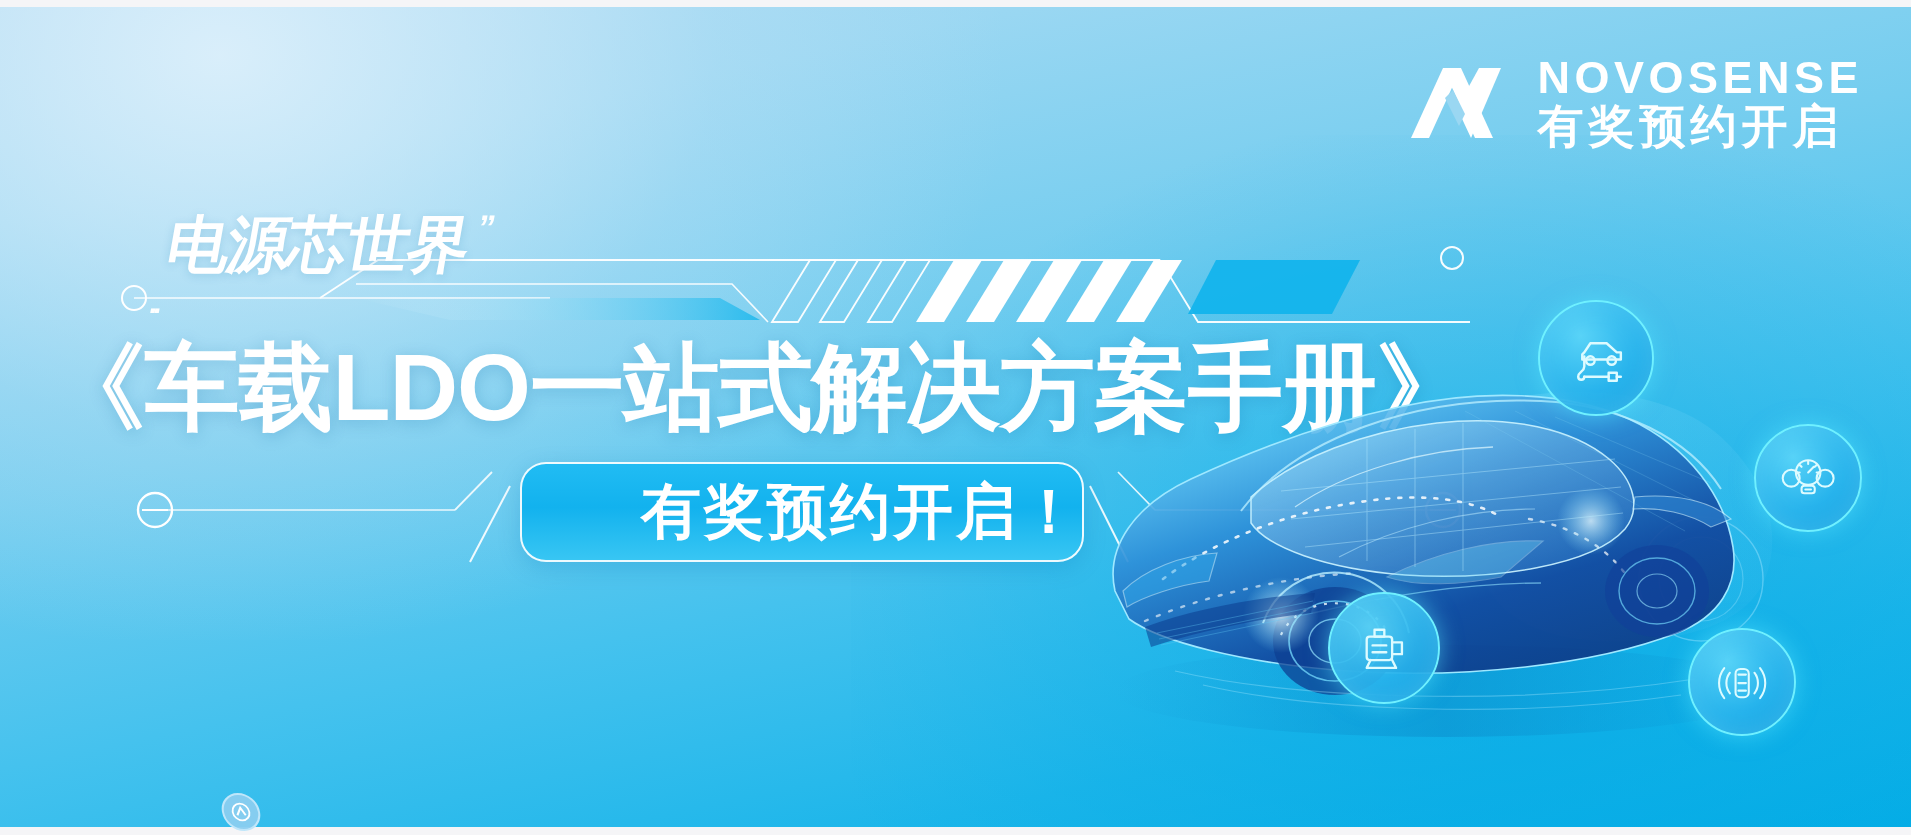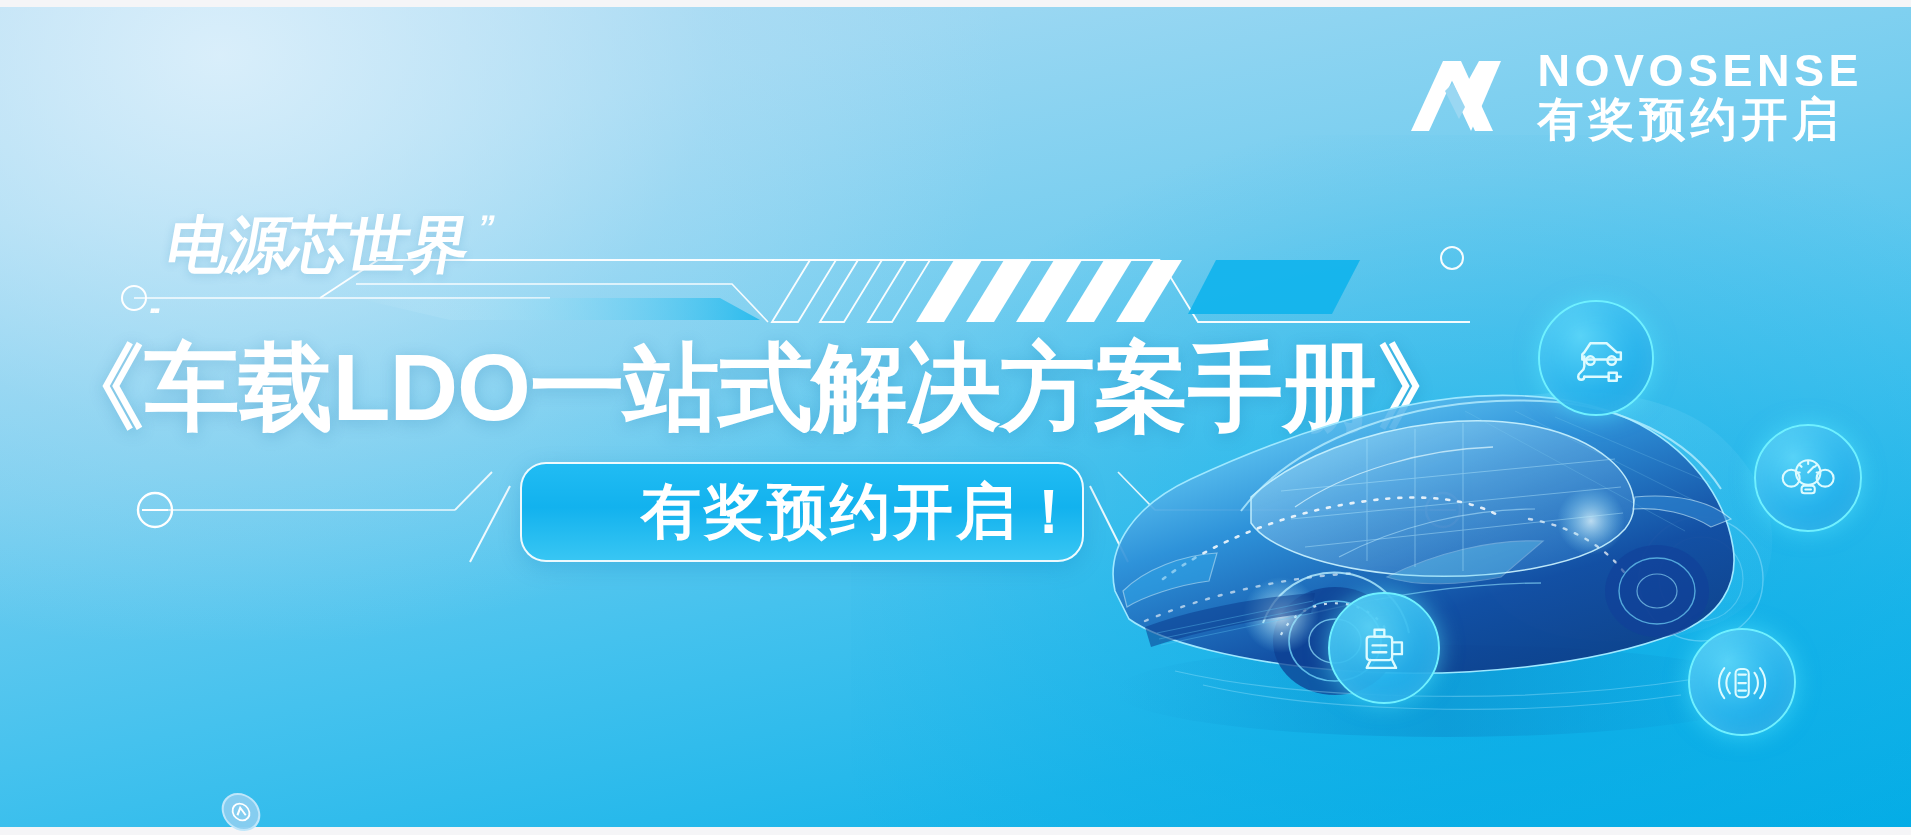--- a/index.html
+++ b/index.html
@@ -15,21 +15,21 @@
   .bg-glow-tl{position:absolute;left:-200px;top:-260px;width:1200px;height:900px;
     background:radial-gradient(ellipse at 35% 35%,rgba(226,242,252,.85) 0%,rgba(190,226,246,.35) 45%,rgba(255,255,255,0) 72%);
     pointer-events:none;}
   .bg-glow-br{position:absolute;right:-240px;bottom:-300px;width:1300px;height:1000px;
     background:radial-gradient(ellipse at 50% 50%,rgba(0,168,228,.55) 0%,rgba(0,168,228,.18) 50%,rgba(0,168,228,0) 75%);
     pointer-events:none;}
   .top-strip{position:absolute;left:0;top:0;width:100%;height:7px;background:#f5f5f7;}
   .bottom-strip{position:absolute;left:0;bottom:0;width:100%;height:8px;background:#f5f5f7;}
 
   
-  .logo{position:absolute;right:48px;top:48px;display:flex;align-items:center;gap:20px;}
+  .logo{position:absolute;right:48px;top:55px;display:flex;align-items:center;gap:20px;}
   .logo-mark{width:108px;height:78px;}
   .logo-text{display:flex;flex-direction:column;gap:2px;}
   .logo-en{font-size:45px;font-weight:700;color:#fff;letter-spacing:4.5px;line-height:1;
            font-family:"Liberation Sans","DejaVu Sans",sans-serif;}
   .logo-cn{font-size:46px;font-weight:700;color:#fff;letter-spacing:5px;line-height:1.05;}
 
   
   .subbrand{position:absolute;left:168px;top:214px;display:flex;align-items:flex-end;
             transform:skewX(-10deg);}
   .subbrand-text{font-size:62px;font-weight:700;color:#fff;letter-spacing:-2px;line-height:1;

